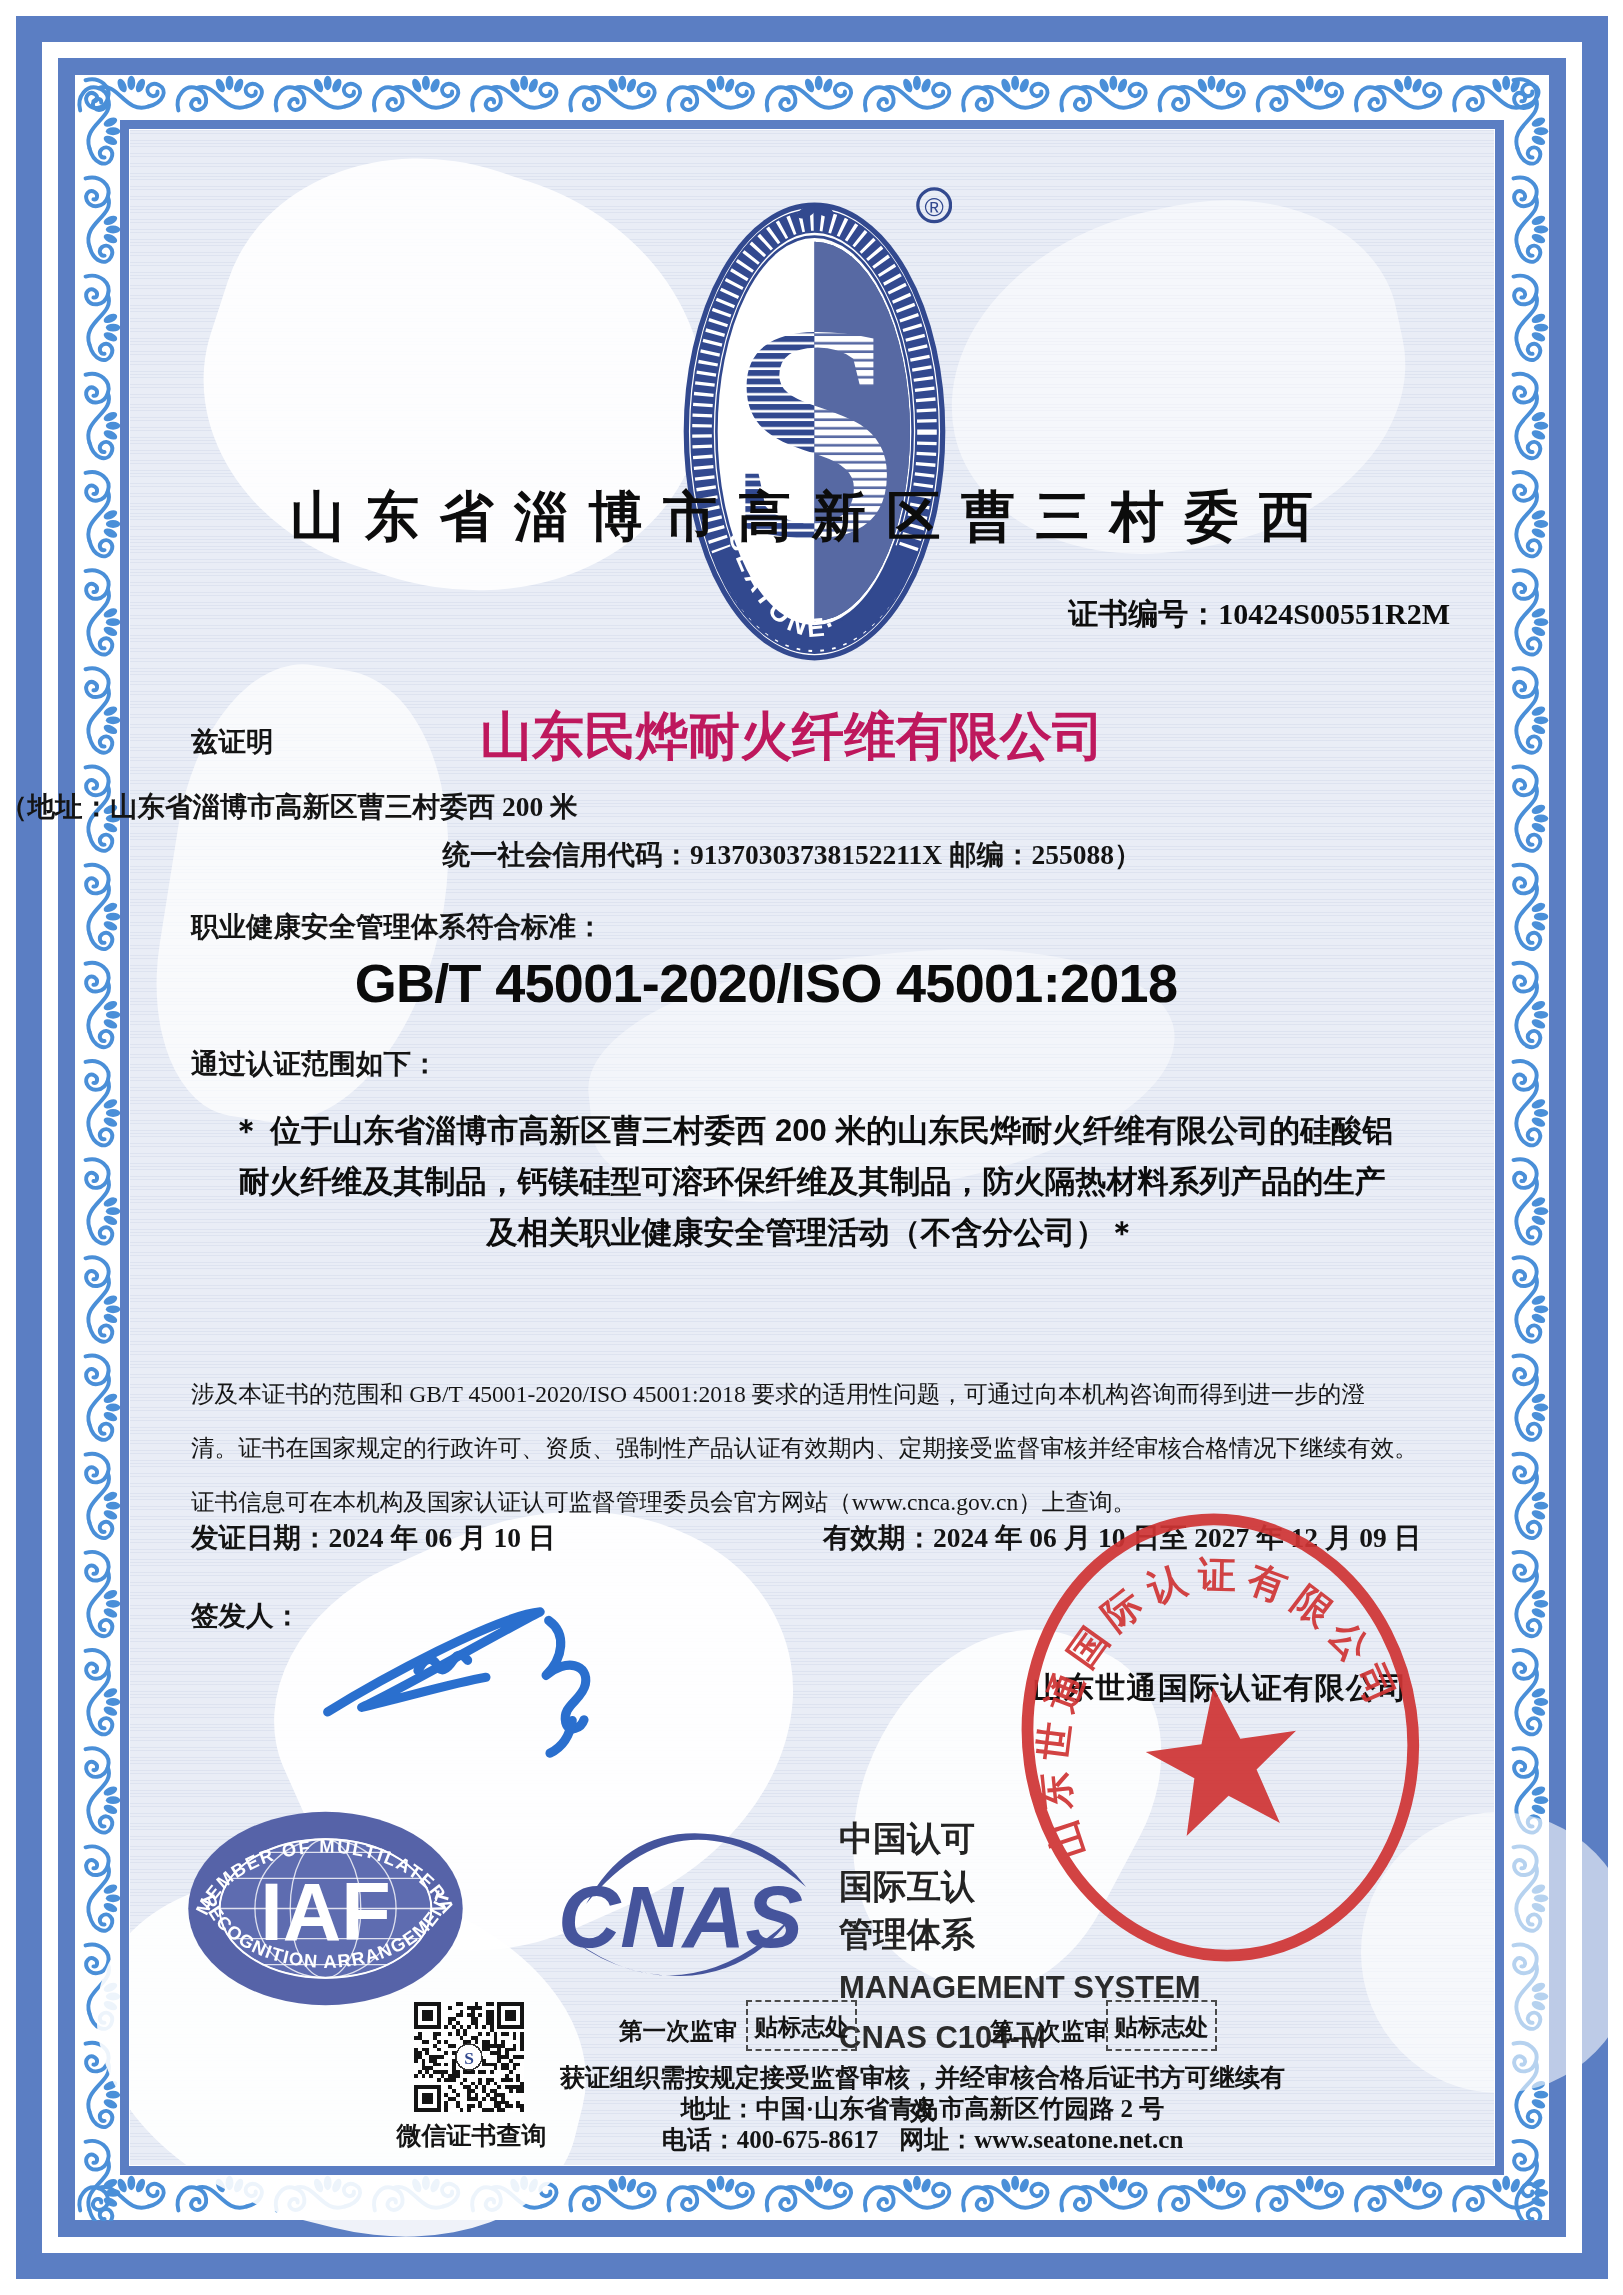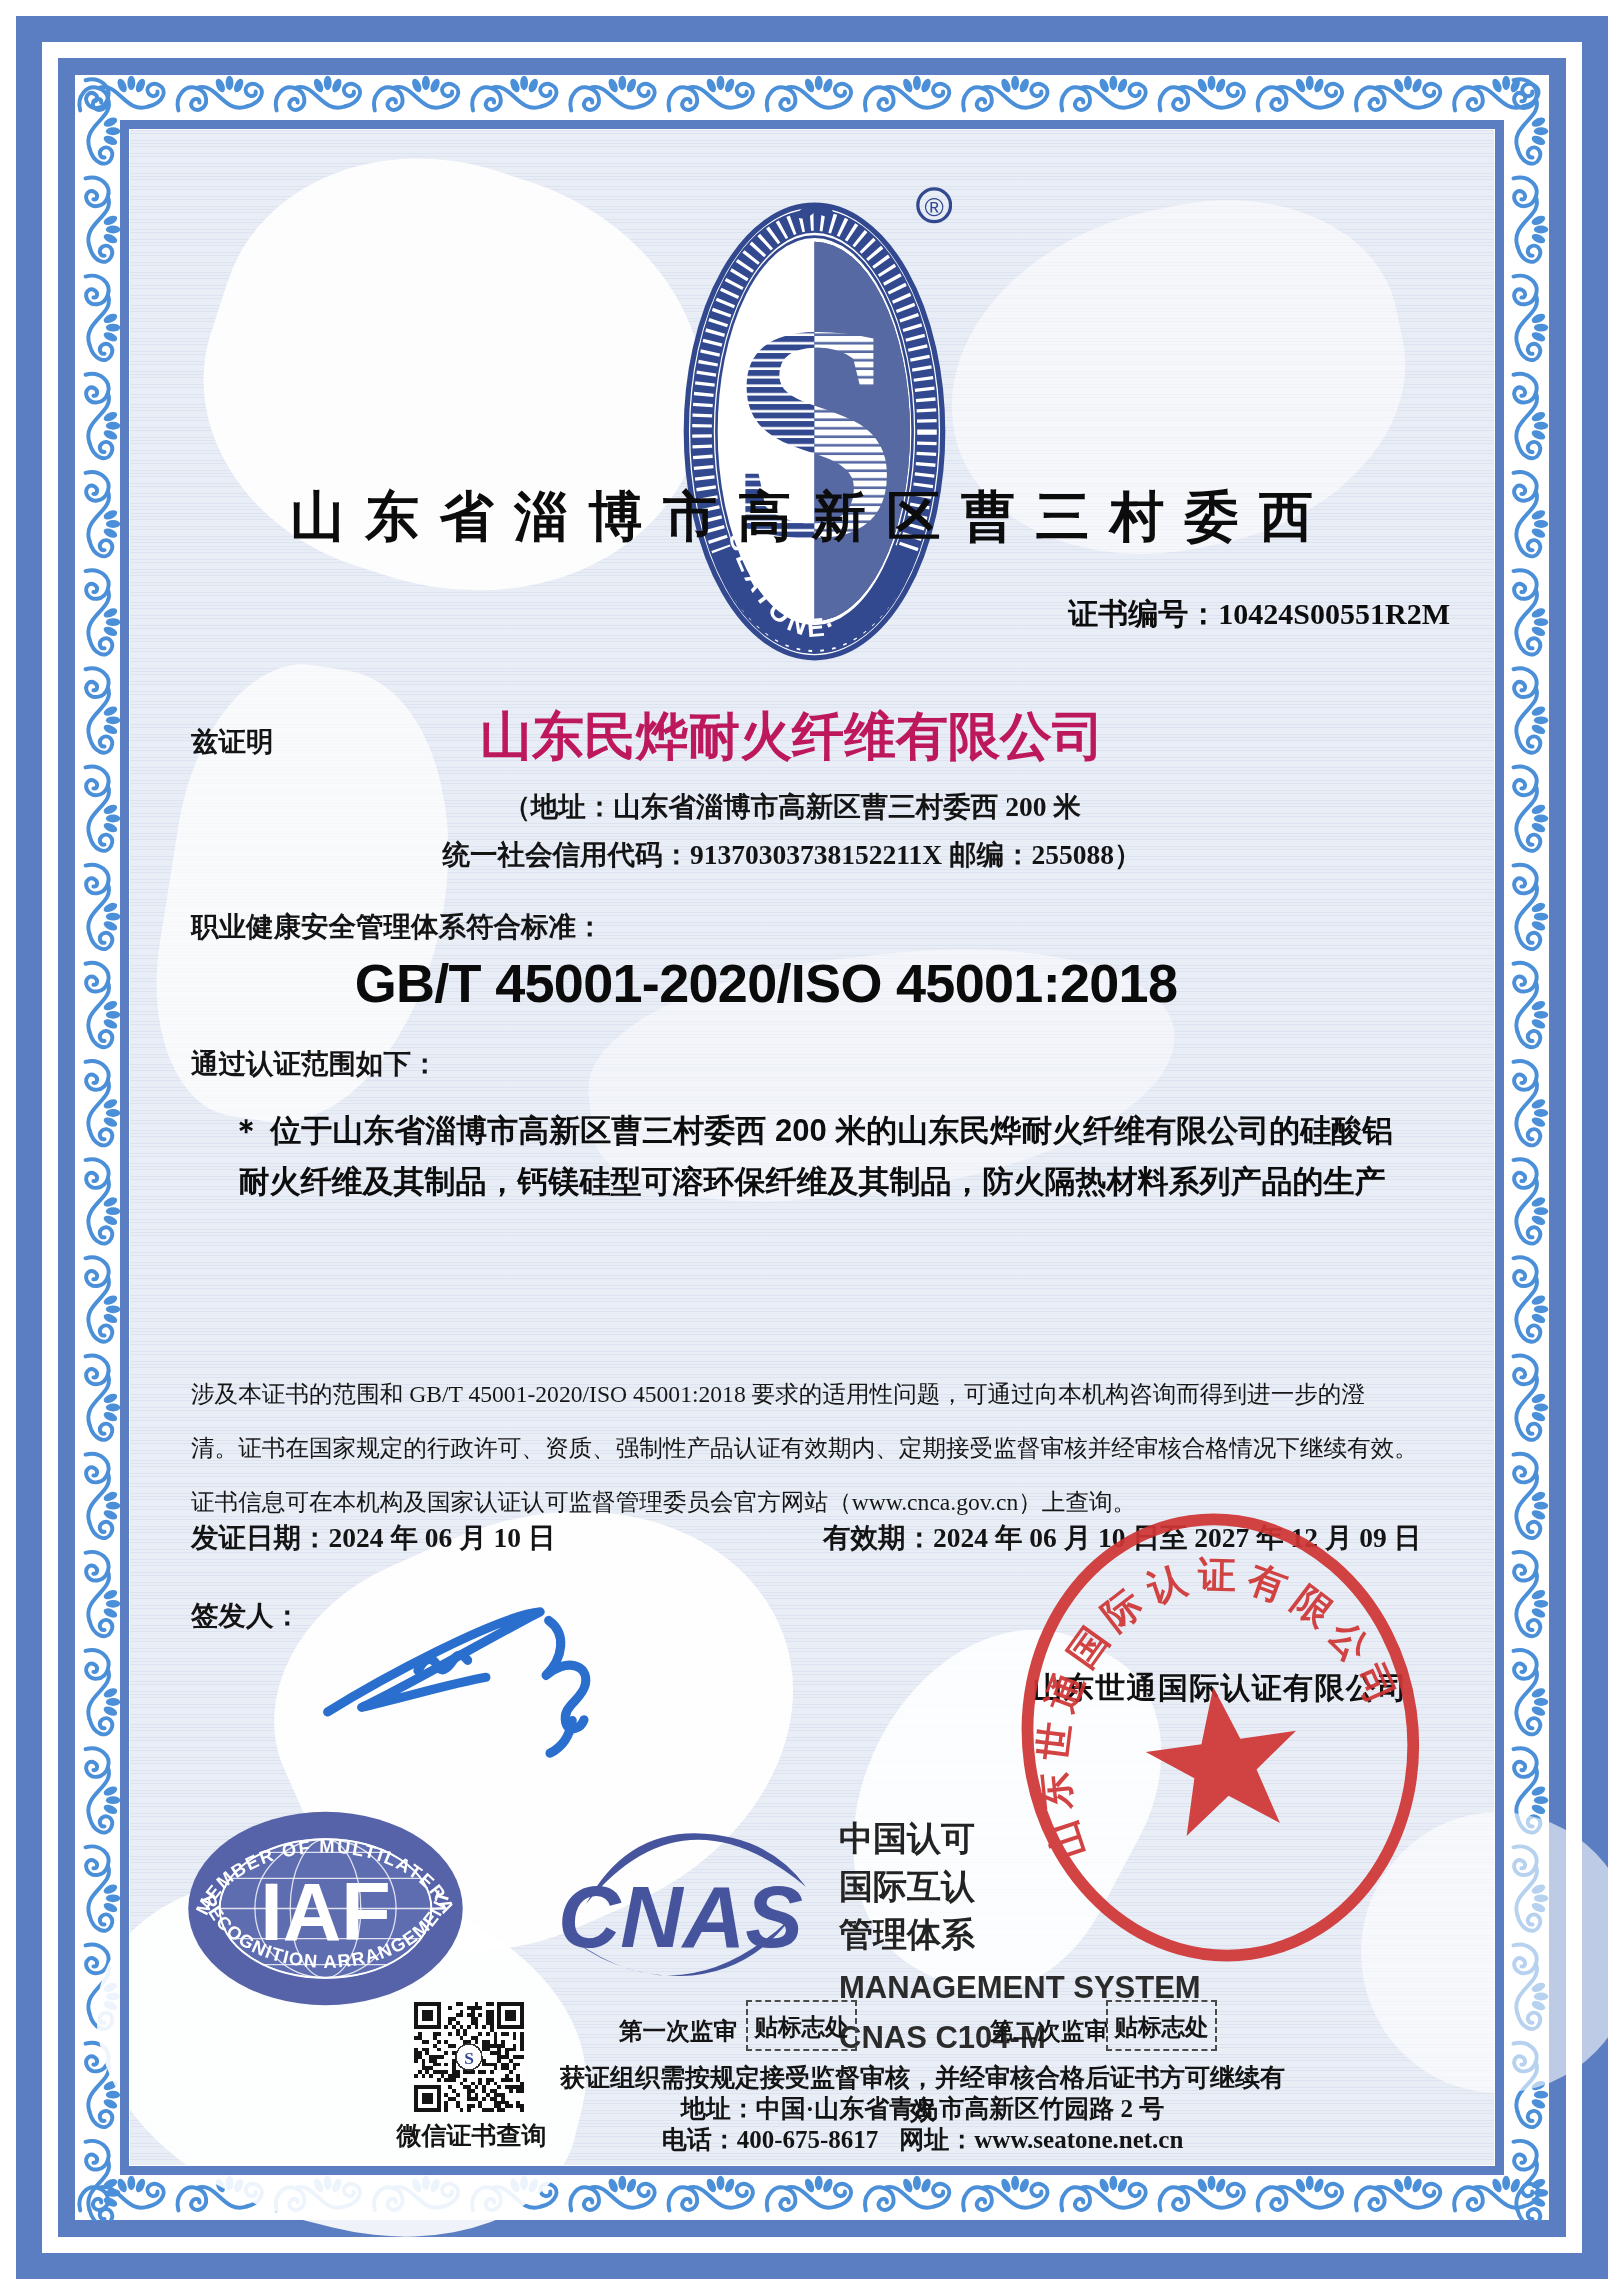--- a/index.html
+++ b/index.html
@@ -28,21 +28,21 @@
   .b7{left:1231px;top:1682px;width:275px;height:281px;opacity:.6;border-radius:50%;}
   .b8{left:458px;top:825px;width:589px;height:236px;opacity:.45;border-radius:50% 50% 60% 40%;transform:rotate(-6deg);}
   
   .content{position:absolute;inset:0;}
   .abs{position:absolute;}
   .cert-title{left:0;width:1624px;top:481px;text-align:center;font-size:54px;font-weight:700;
       letter-spacing:0.38em;color:#0c0c0c;}
   .cert-no{right:174px;top:594px;font-size:30px;font-weight:700;color:#0d0d0d;}
   .intro{left:191px;top:677px;font-size:27.5px;font-weight:600;margin-top:47px;}
   .company{left:0;width:1584px;top:702px;text-align:center;font-size:52px;font-weight:700;color:#be185d;}
-  .addr1{left:0;width:1584px;top:789px;text-align:center;font-size:27.5px;font-weight:700;}
+  .addr1{left:0;width:1584px;top:789px;text-align:left;font-size:27.5px;font-weight:700;}
   .addr2{left:0;width:1584px;top:837px;text-align:center;font-size:27.5px;font-weight:700;}
   .std-label{left:191px;top:909px;font-size:27.5px;font-weight:700;}
   .standard{left:0;width:1532px;top:952px;text-align:center;font-size:54px;font-weight:700;
       font-family:"Liberation Sans","DejaVu Sans",sans-serif;letter-spacing:-0.7px;color:#0b0b0b;}
   .scope-label{left:191px;top:1046px;font-size:27.5px;font-weight:700;}
   .scope{left:0;width:1624px;top:1105px;text-align:center;font-size:31px;font-weight:700;
       font-family:"Liberation Sans","DejaVu Sans",sans-serif;line-height:51px;color:#0d0d0d;}
   .notes{left:191px;width:1263px;top:1367px;font-size:23.6px;line-height:54px;color:#161616;}
   .issue-date{left:191px;top:1520px;font-size:27.5px;font-weight:700;}
   .validity{left:823px;top:1520px;font-size:27.5px;font-weight:700;}
@@ -255,20 +255,21 @@
     <div class="abs intro">兹证明</div>
     <div class="abs company">山东民烨耐火纤维有限公司</div>
     <div class="abs addr1">（地址：山东省淄博市高新区曹三村委西 200 米</div>
     <div class="abs addr2">统一社会信用代码：91370303738152211X 邮编：255088）</div>
     <div class="abs std-label">职业健康安全管理体系符合标准：</div>
     <div class="abs standard">GB/T 45001-2020/ISO 45001:2018</div>
     <div class="abs scope-label">通过认证范围如下：</div>
     <div class="abs scope">
       <div>＊ 位于山东省淄博市高新区曹三村委西 200 米的山东民烨耐火纤维有限公司的硅酸铝</div>
       <div>耐火纤维及其制品，钙镁硅型可溶环保纤维及其制品，防火隔热材料系列产品的生产</div>
+      <div>及相关职业健康安全管理活动（不含分公司）＊</div>
     </div>
     <div class="abs notes">
       <div>涉及本证书的范围和 GB/T 45001-2020/ISO 45001:2018 要求的适用性问题，可通过向本机构咨询而得到进一步的澄</div>
       <div>清。证书在国家规定的行政许可、资质、强制性产品认证有效期内、定期接受监督审核并经审核合格情况下继续有效。</div>
       <div>证书信息可在本机构及国家认证认可监督管理委员会官方网站（www.cnca.gov.cn）上查询。</div>
     </div>
 
     <div class="abs issue-date">
       <span>发证日期：</span><span>2024 年 06 月 10 日</span>
     </div>

